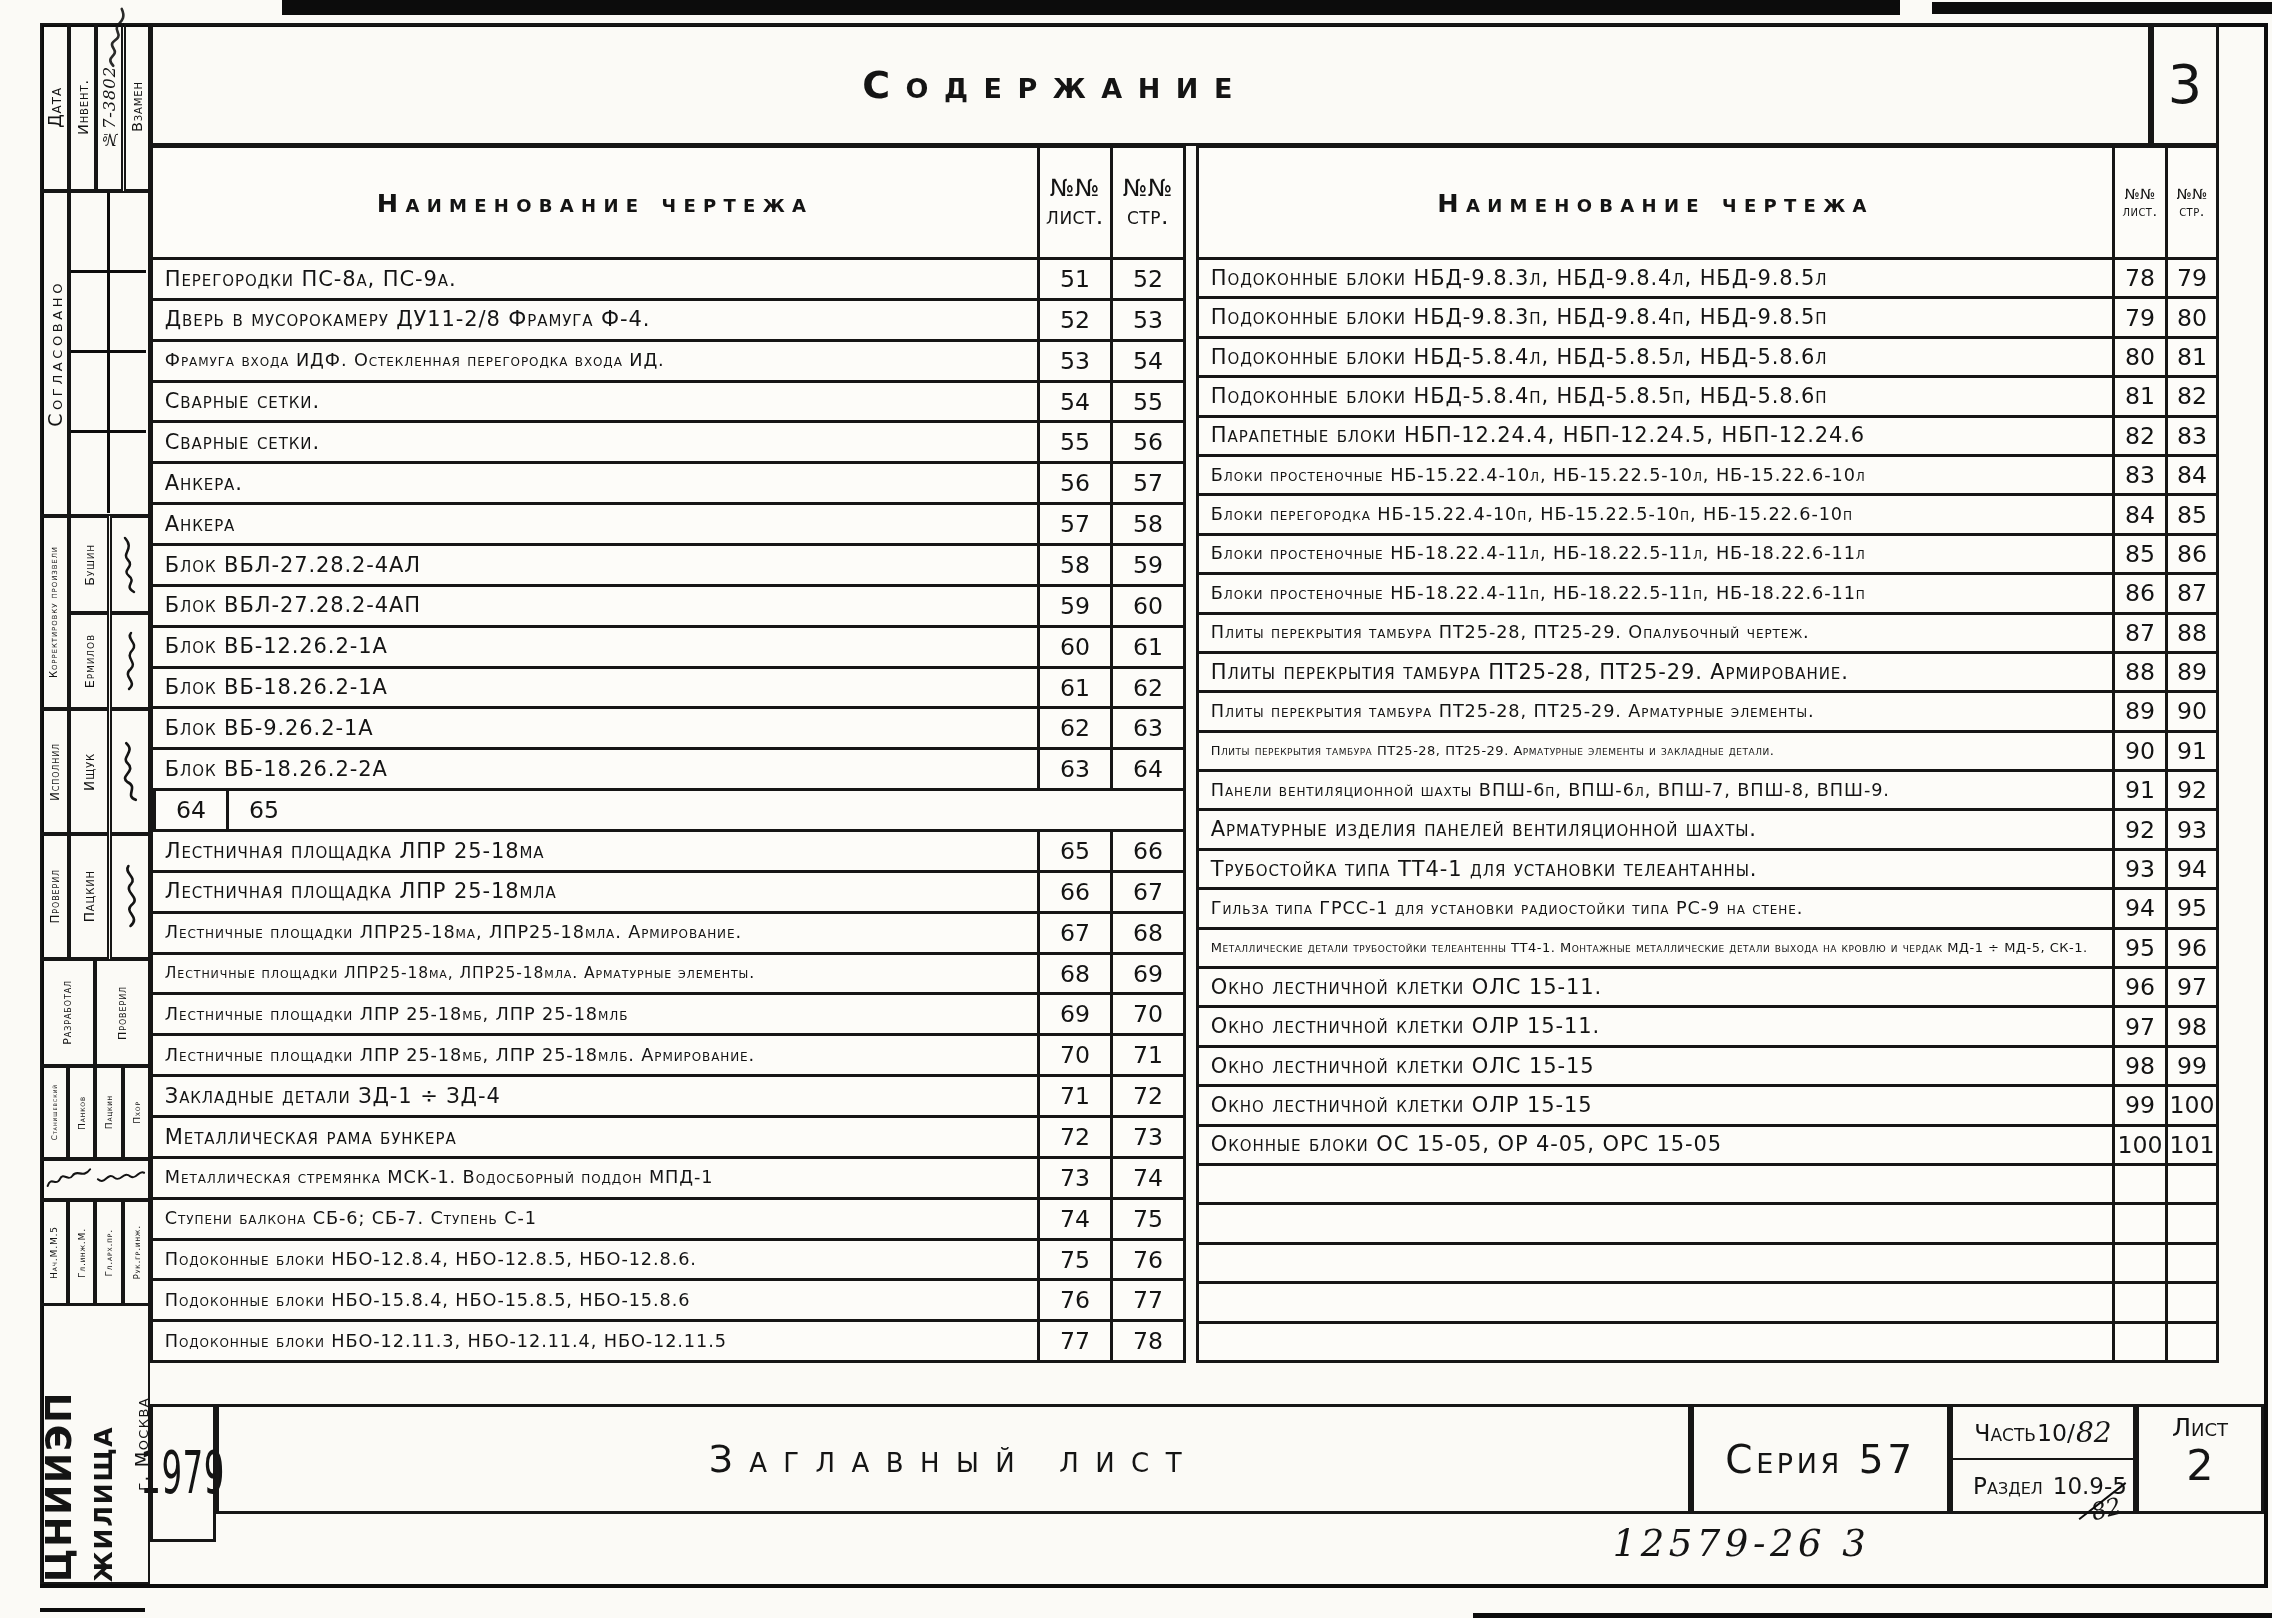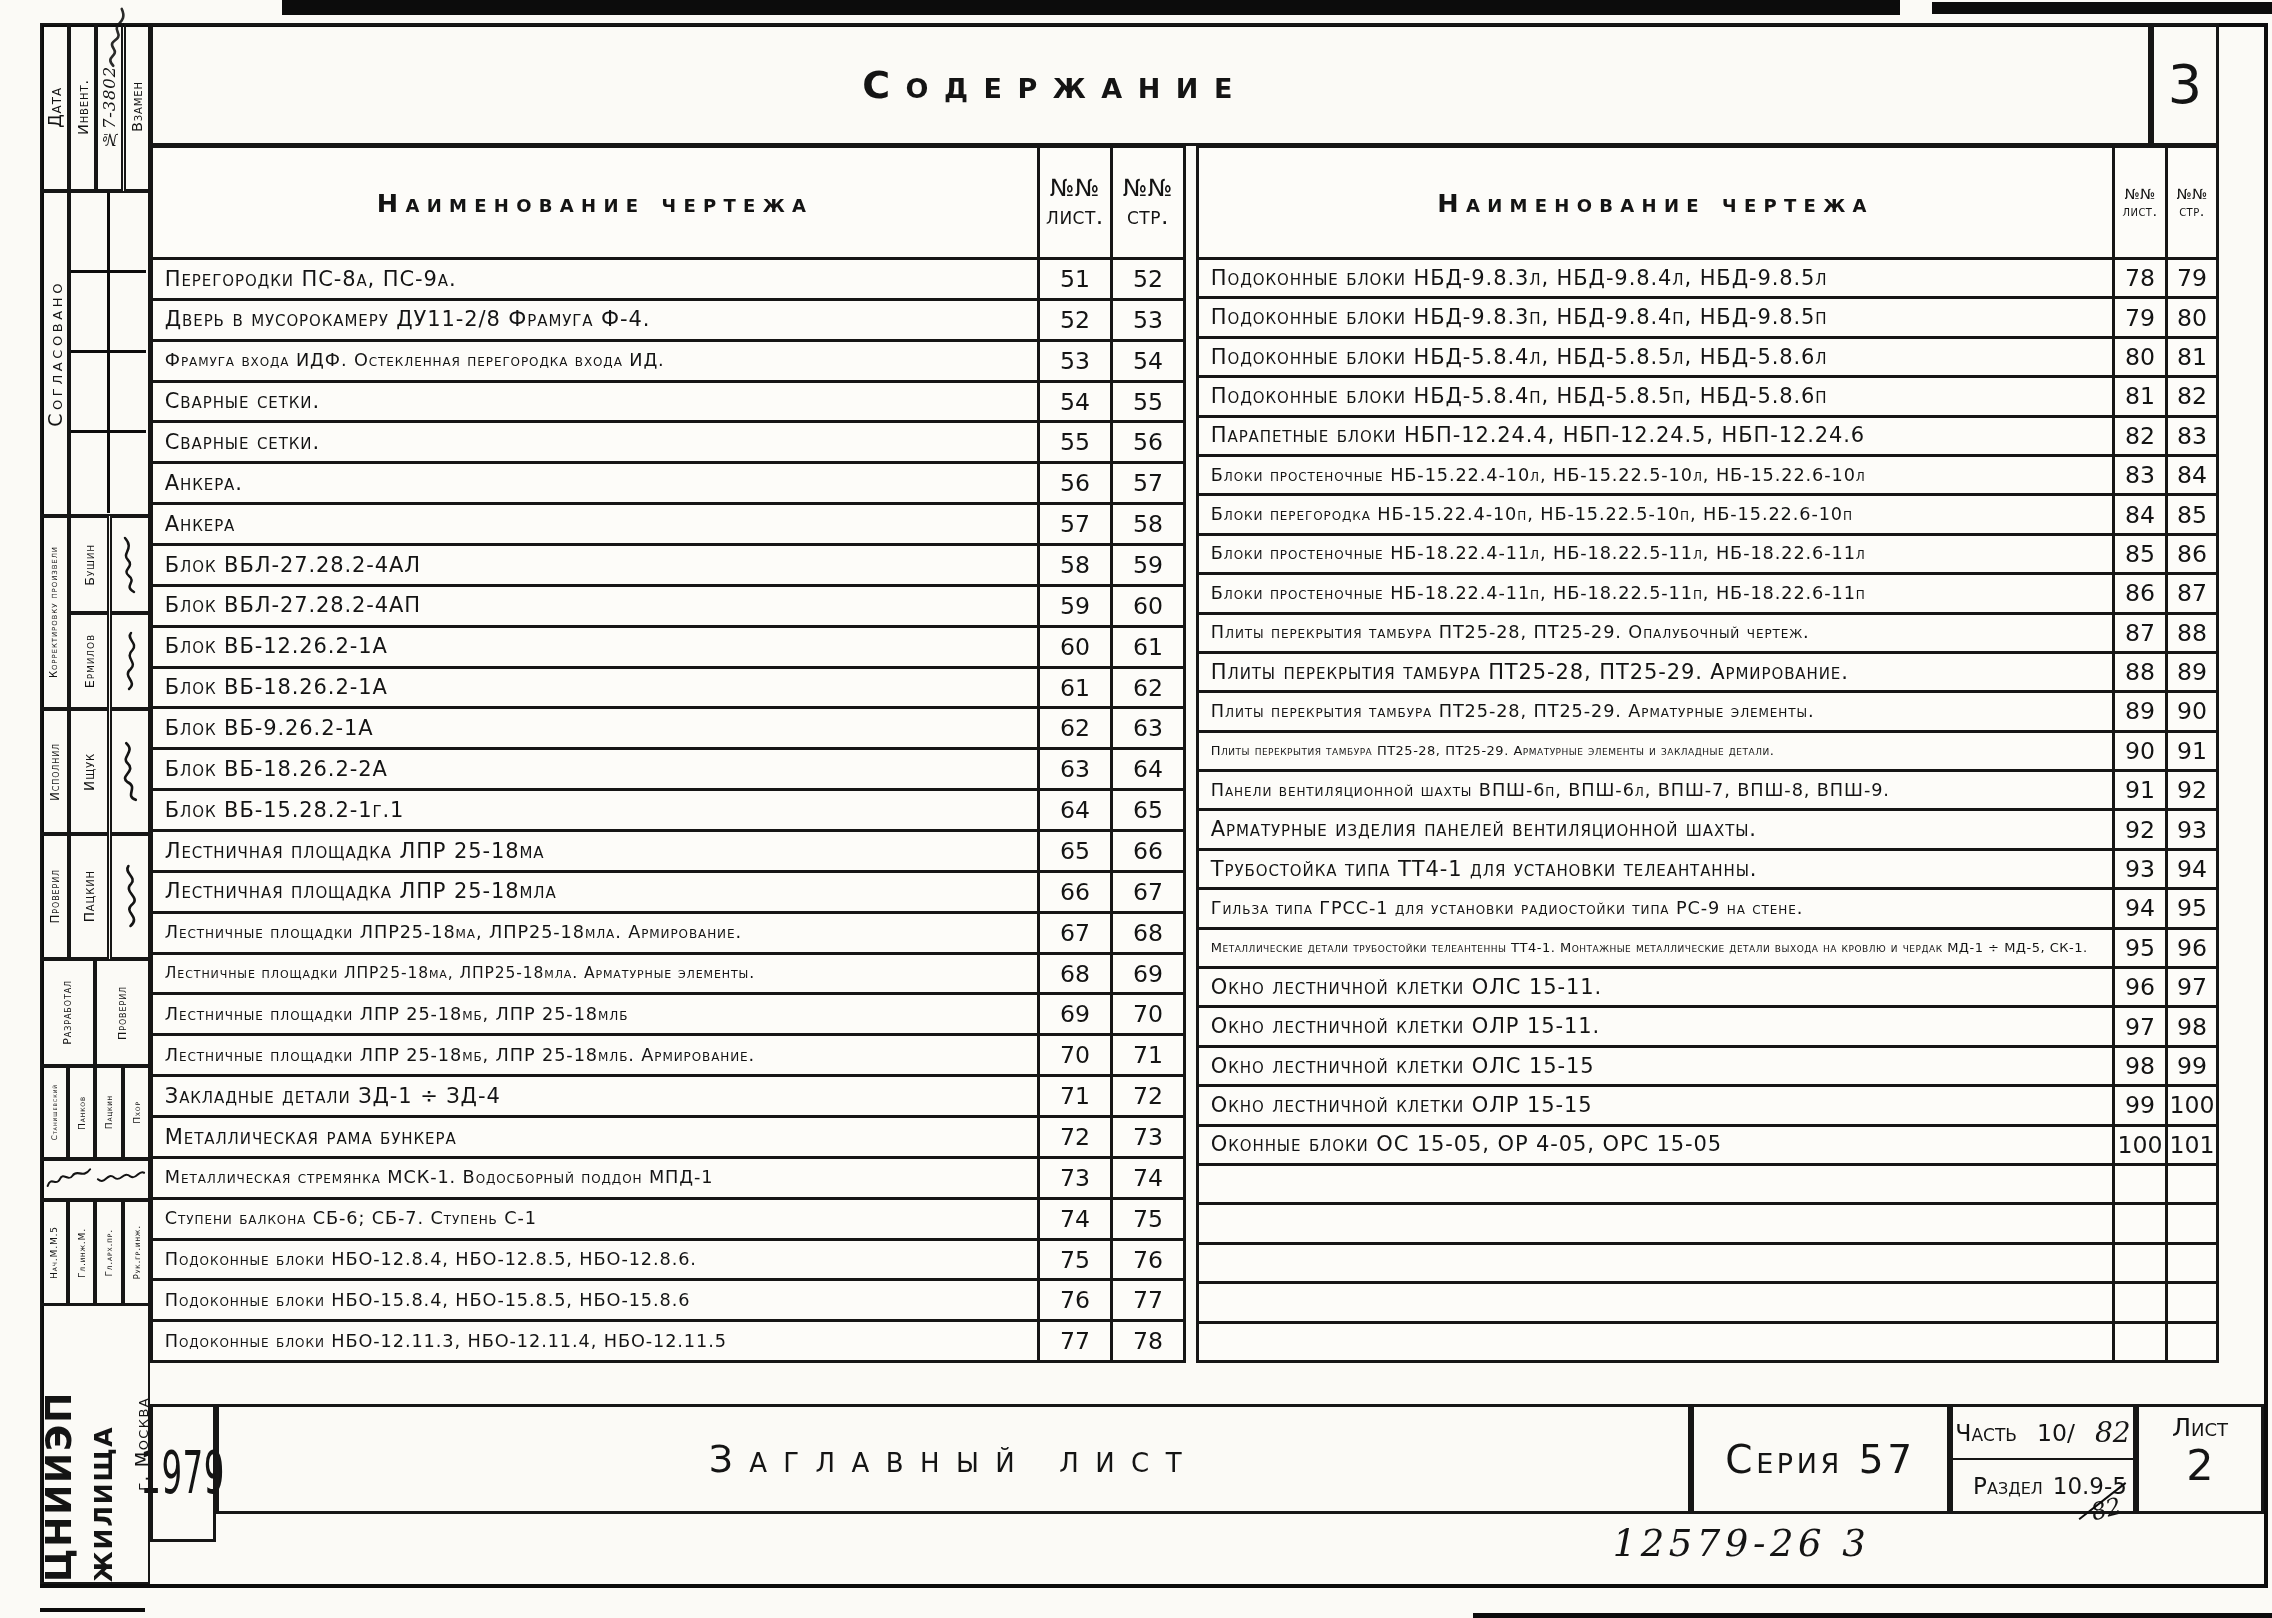--- a/index.html
+++ b/index.html
@@ -259,21 +259,20 @@
           <div class="c name">Блок ВБ-9.26.2-1А</div>
           <div class="c num">62</div>
           <div class="c num last">63</div>
         </div>
         <div class="trow">
           <div class="c name">Блок ВБ-18.26.2-2А</div>
           <div class="c num">63</div>
           <div class="c num last">64</div>
         </div>
         <div class="trow">
-          <div class="c name">Блок ВБ-15.28.2-1г.1</div>
           <div class="c num">64</div>
           <div class="c num last">65</div>
         </div>
         <div class="trow">
           <div class="c name">Лестничная площадка ЛПР 25-18ма</div>
           <div class="c num">65</div>
           <div class="c num last">66</div>
         </div>
         <div class="trow">
           <div class="c name">Лестничная площадка ЛПР 25-18мла</div>
@@ -497,21 +496,21 @@
   <div class="box thick cen" style="left:150px;top:1404px;width:66px;height:138px;">
     <span style="font-size:58px;letter-spacing:0.9px;transform:scaleX(0.56);white-space:nowrap;">1979</span>
   </div>
   <div class="box thick cen" style="left:216px;top:1404px;width:1475px;height:110px;">
     <span class="draft" style="font-size:37px;letter-spacing:16.4px;">Заглавный лист</span>
   </div>
   <div class="box thick cen" style="left:1691px;top:1404px;width:259px;height:110px;">
     <span class="draft" style="font-size:39px;letter-spacing:3.6px;">Серия 57</span>
   </div>
   <div class="box thick" style="left:1950px;top:1404px;width:186px;height:110px;display:flex;flex-direction:column;">
-    <div class="cen" style="flex:1;border-bottom:2.7px solid #161616;gap:20px;">
+    <div class="cen" style="flex:1;border-bottom:2.7px solid #161616;gap:1px;">
       <span class="draft" style="font-size:23.6px;">Часть</span>
       <span class="draft" style="font-size:23.6px;">10/</span>
       <span class="hand" style="font-size:28px;">82</span>
     </div>
     <div class="cen" style="flex:1;gap:10px;margin-left:14px;">
       <span class="draft" style="font-size:23px;">Раздел</span>
       <span class="draft" style="font-size:23px;">10.9-5</span>
     </div>
   </div>
   <div class="box thick" style="left:2136px;top:1404px;width:128px;height:110px;display:flex;flex-direction:column;align-items:center;">

